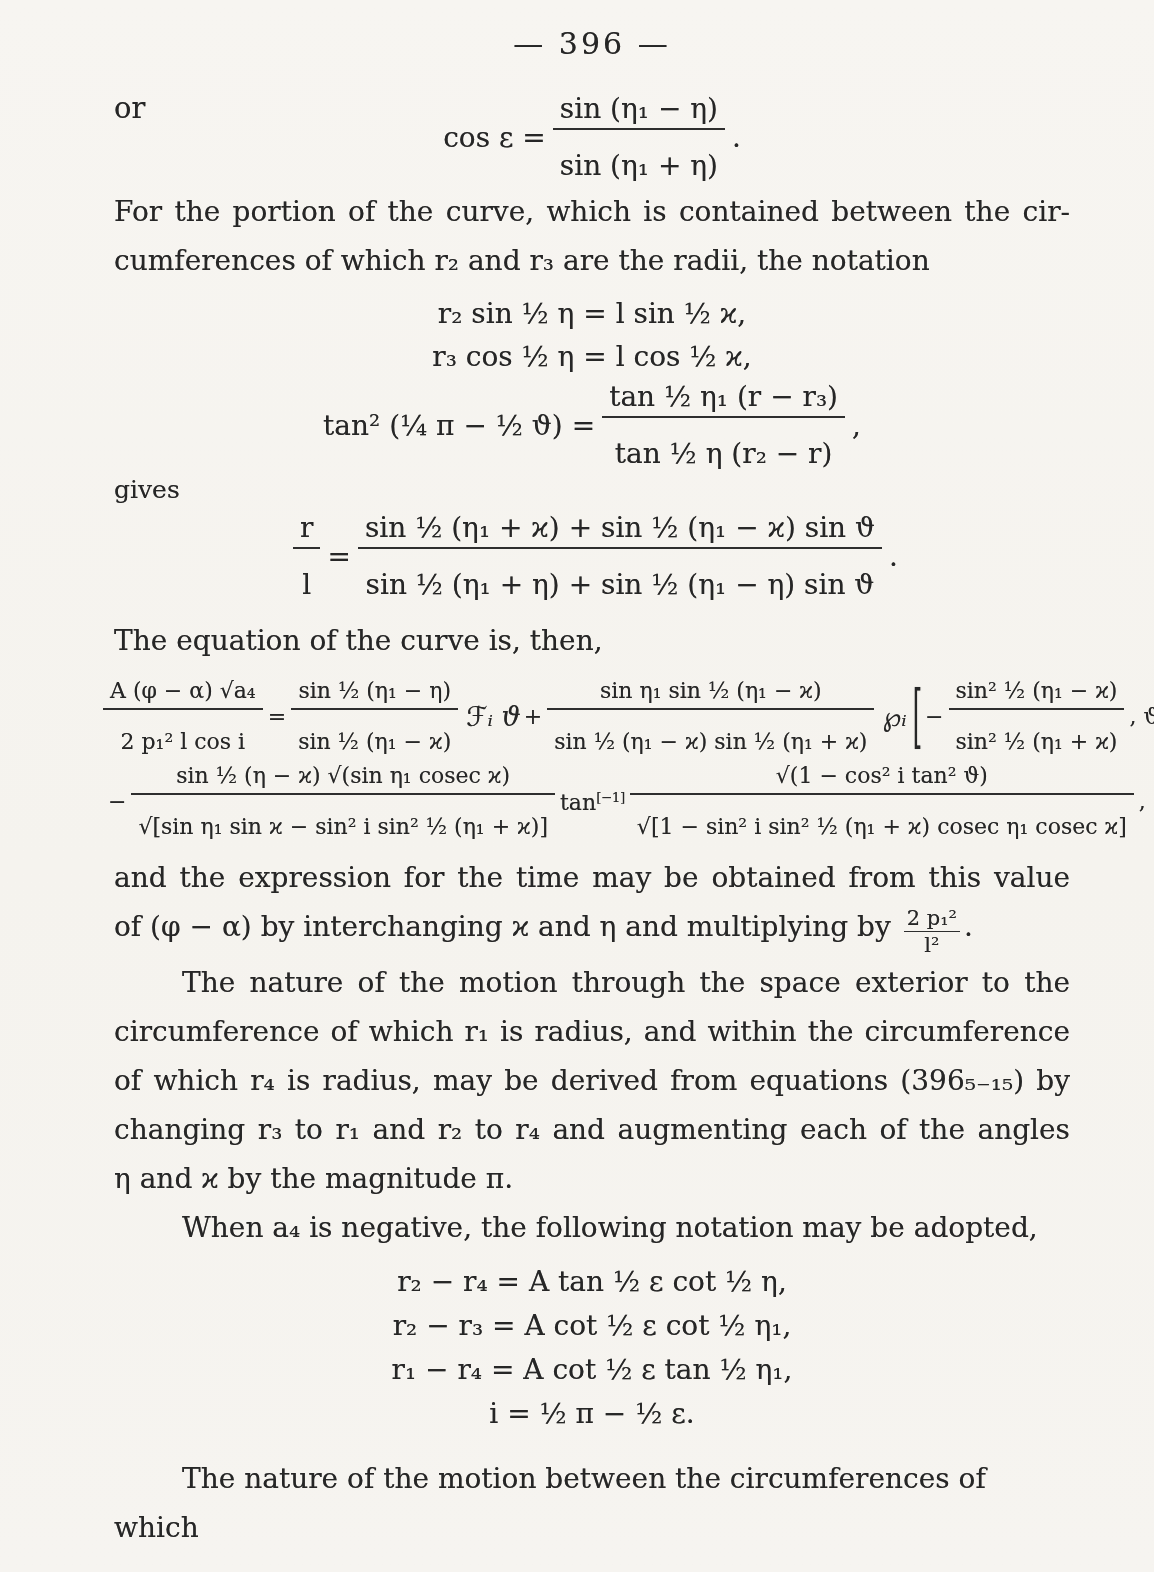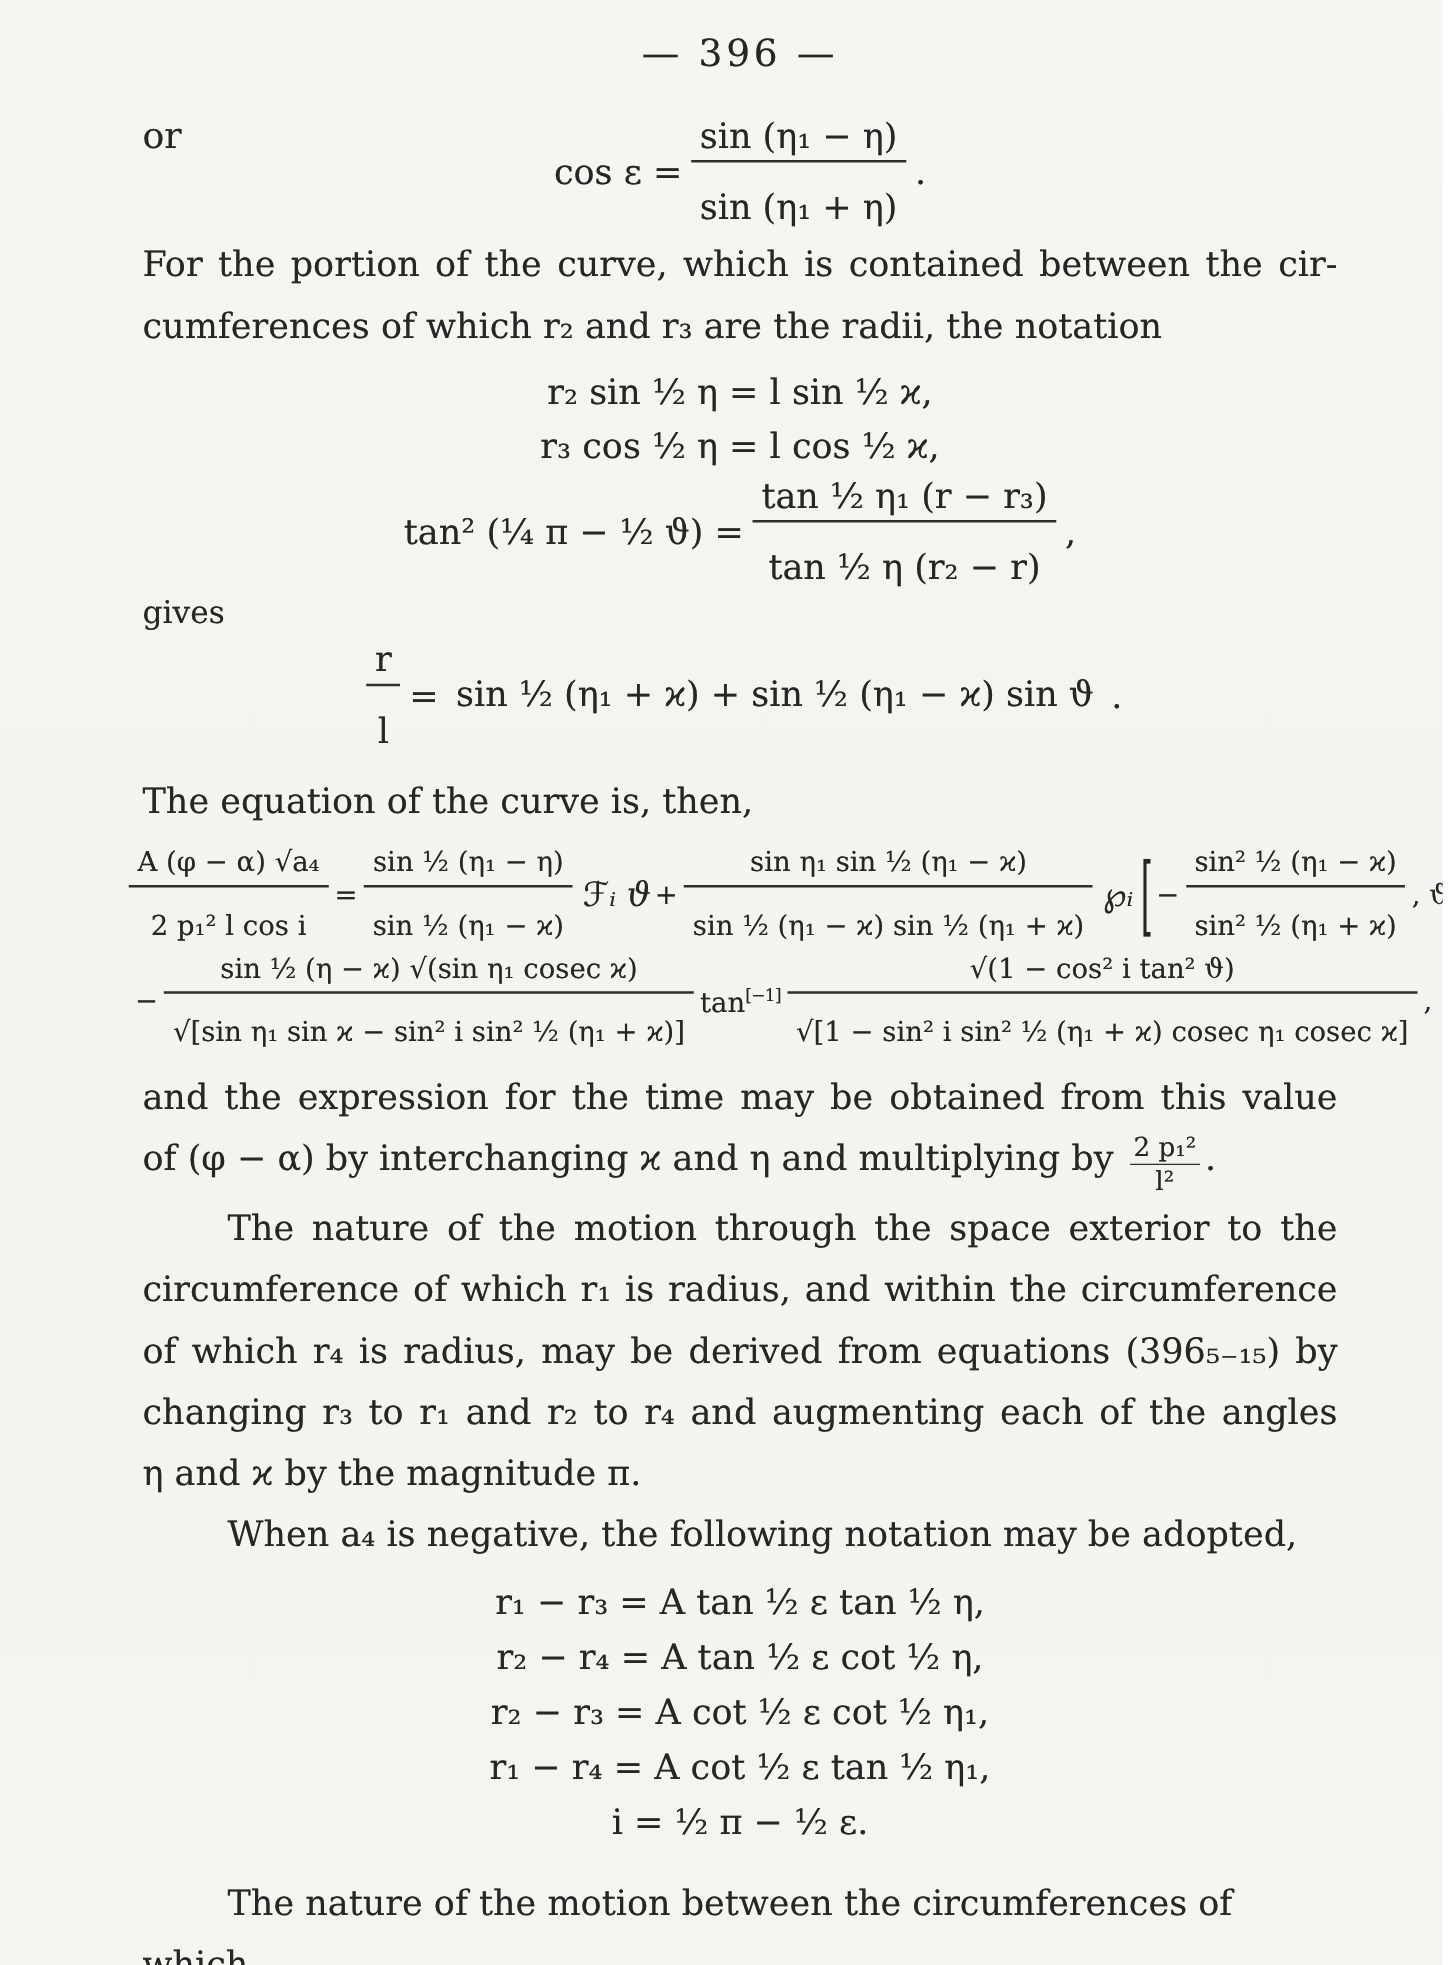--- a/index.html
+++ b/index.html
@@ -91,20 +91,21 @@
     <div class="gives-row">gives</div>
 
     <div class="eq-frac-row">
       <span class="frac">
         <span class="num">r</span>
         <span class="den">l</span>
       </span>
       <span>=</span>
       <span class="frac">
         <span class="num">sin ½ (η₁ + ϰ) + sin ½ (η₁ − ϰ) sin ϑ</span>
+        <span class="den">sin ½ (η₁ + η) + sin ½ (η₁ − η) sin ϑ</span>
       </span>
       <span>.</span>
     </div>
 
     <div class="para" style="margin-top:14px;">
       <div class="lline">The equation of the curve is, then,</div>
     </div>
 
     <div class="eq-curve l1">
       <span class="frac">
@@ -164,21 +165,20 @@
       <div class="jline">of which r₄ is radius, may be derived from equations (396₅₋₁₅) by</div>
       <div class="jline">changing r₃ to r₁ and r₂ to r₄ and augmenting each of the angles</div>
       <div class="lline">η and ϰ by the magnitude π.</div>
     </div>
 
     <div class="para">
       <div class="lline indent">When a₄ is negative, the following notation may be adopted,</div>
     </div>
 
     <div class="notation">
-      <div class="eq-row">r₁ − r₃ = A tan ½ ε tan ½ η,</div>
       <div class="eq-row">r₂ − r₄ = A tan ½ ε cot ½ η,</div>
       <div class="eq-row">r₂ − r₃ = A cot ½ ε cot ½ η₁,</div>
       <div class="eq-row">r₁ − r₄ = A cot ½ ε tan ½ η₁,</div>
       <div class="eq-row">i = ½ π − ½ ε.</div>
     </div>
 
     <div class="spacer-s"></div>
 
     <div class="para" style="margin-top:12px;">
       <div class="lline indent">The nature of the motion between the circumferences of which</div>

